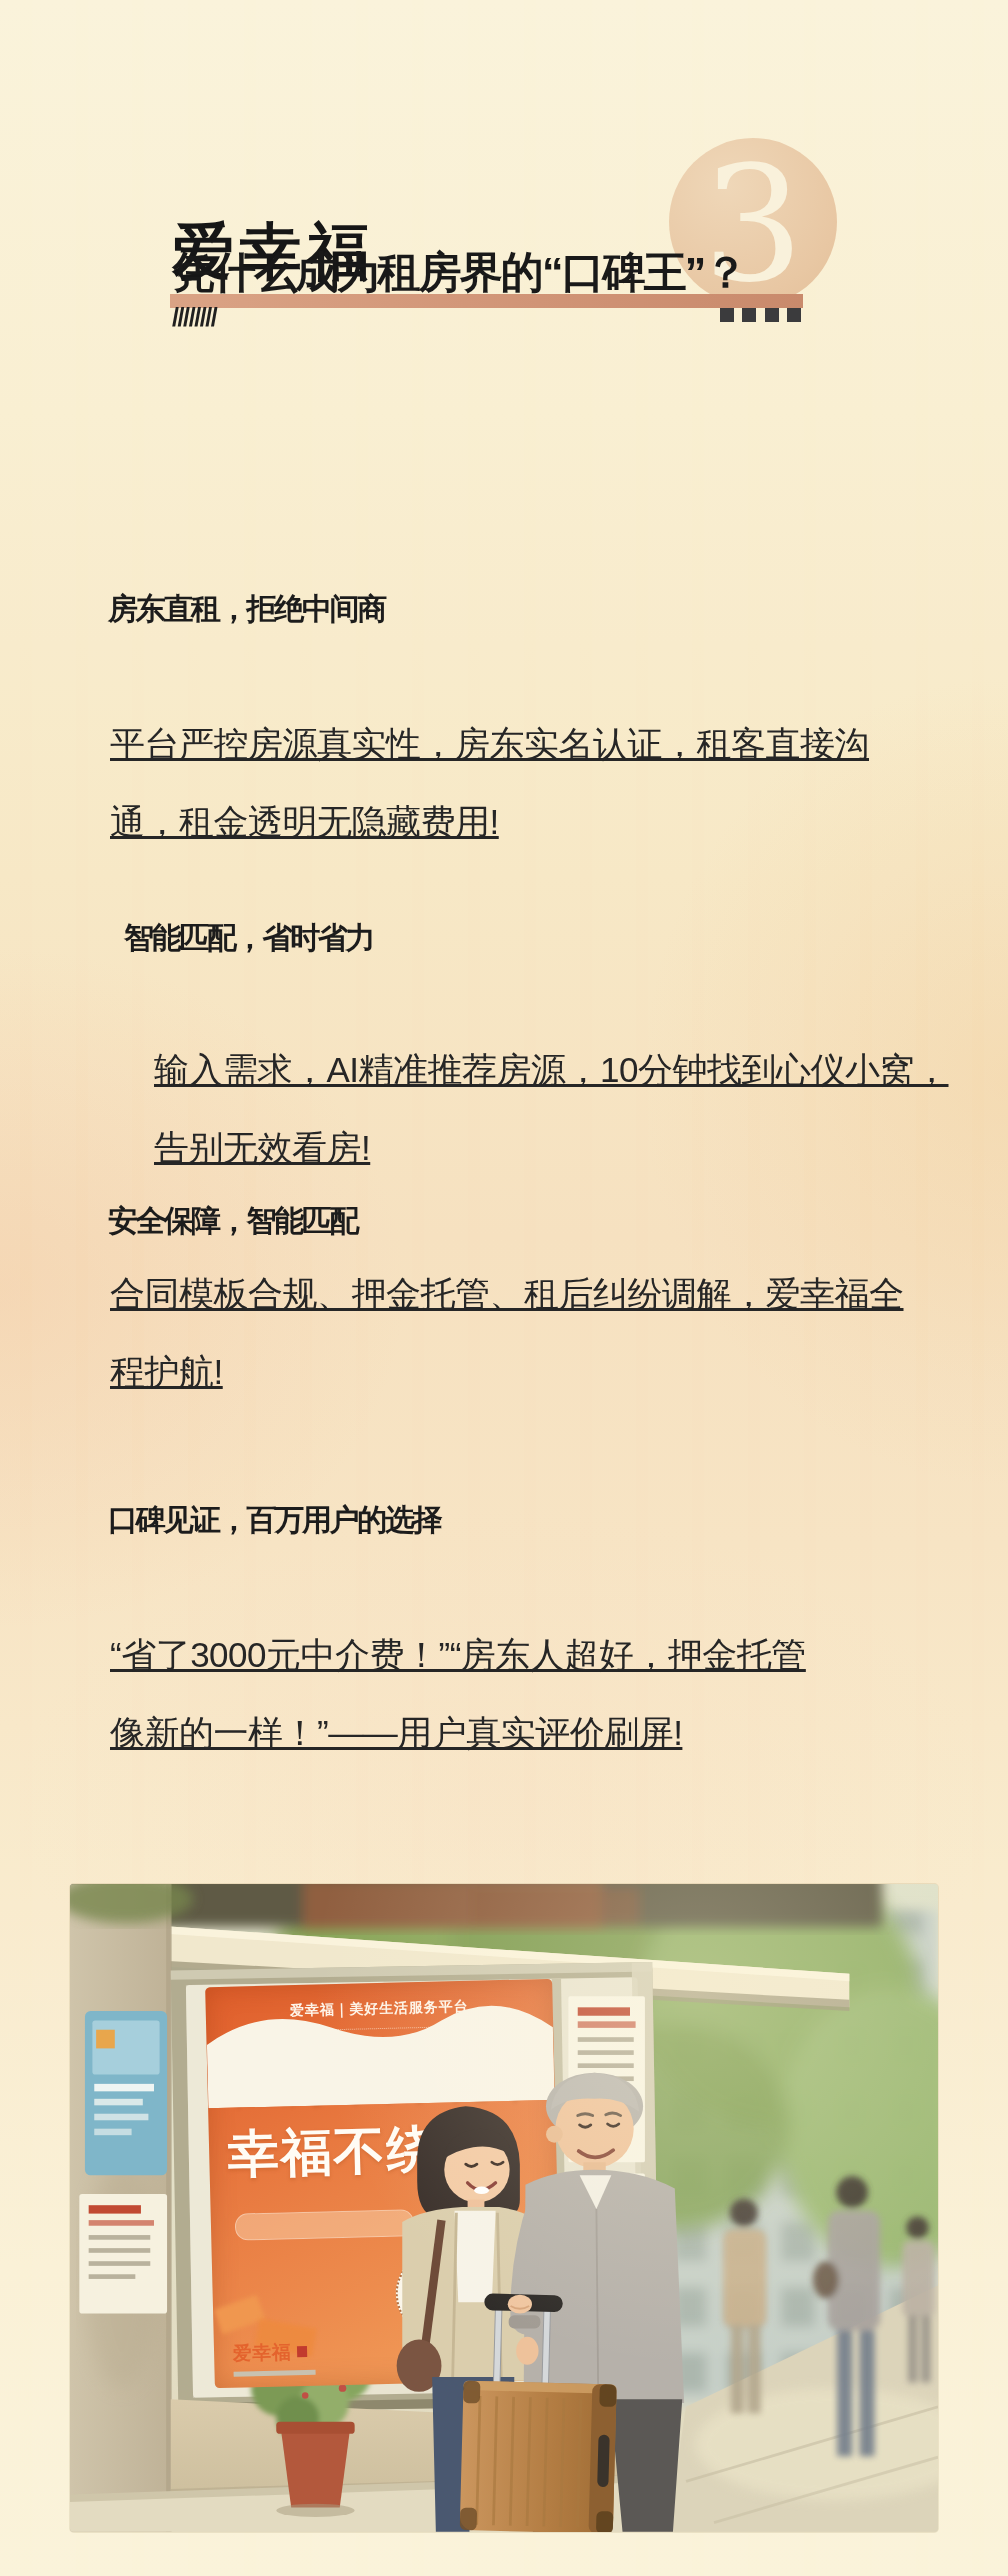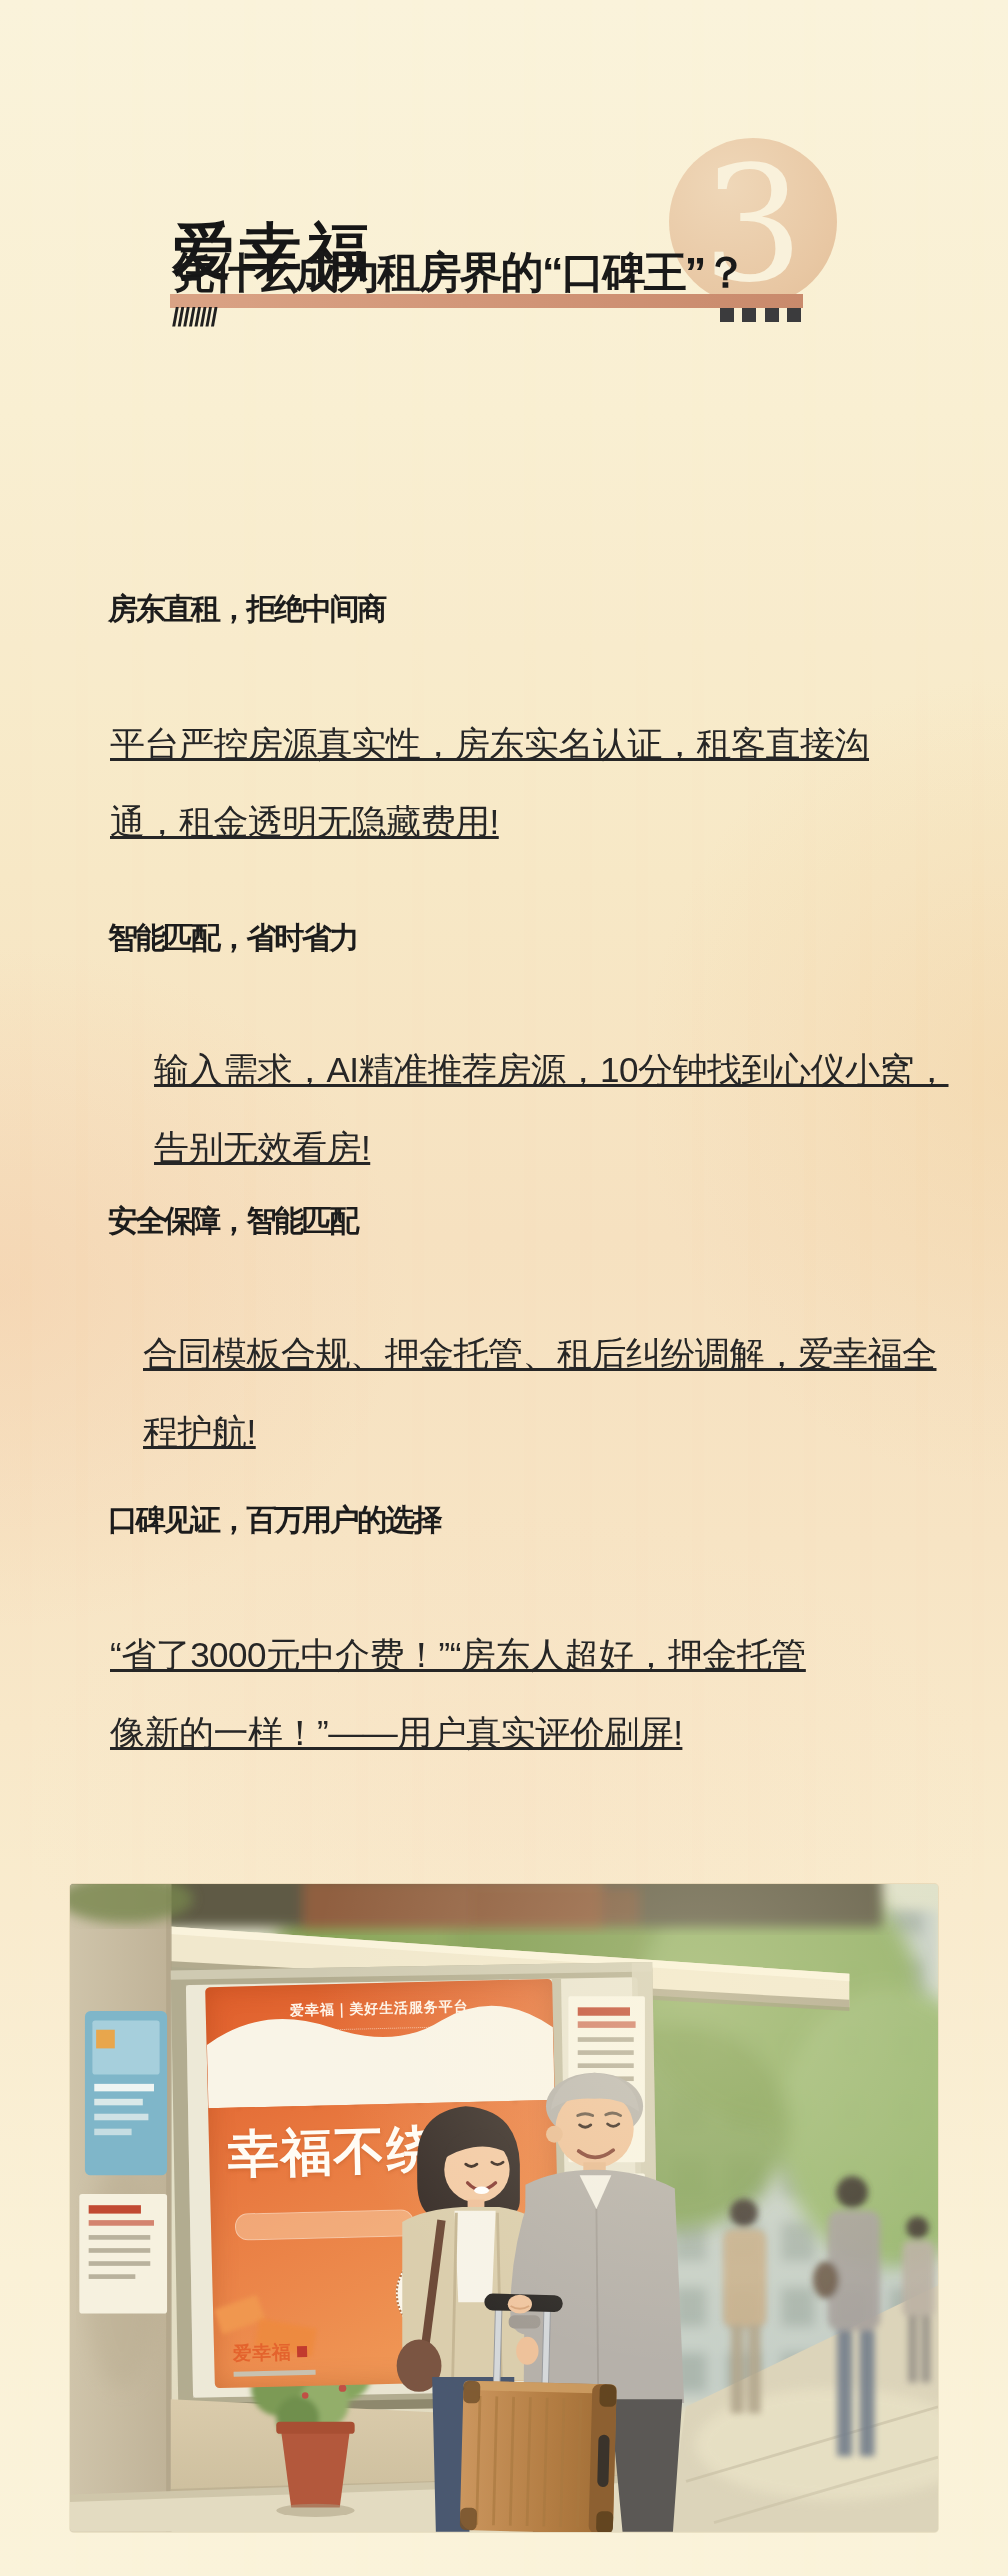--- a/index.html
+++ b/index.html
@@ -32,22 +32,22 @@
   .slashes{position:absolute;left:172px;top:303px;z-index:3;font-size:25px;font-weight:600;
     letter-spacing:-1.4px;color:#202020;}
   .squares{position:absolute;left:720px;top:308px;z-index:3;display:flex;gap:8.4px;}
   .squares i{display:block;width:14px;height:14px;background:#3B3B3D;}
   
   .sec-h{position:absolute;left:108px;z-index:2;font-size:30px;font-weight:700;letter-spacing:-2.3px;
     color:#1C1C1C;line-height:56px;white-space:pre;}
   .sec-p{position:absolute;left:110px;z-index:2;font-size:35px;font-weight:400;letter-spacing:-0.5px;
     color:#262626;line-height:78px;white-space:pre;text-decoration:underline;}
   .s1h{top:556px;} .s1p{top:670px;}
-  .s2h{top:885px;} .s2p{top:996px;margin-left:44px;}
-  .s3h{top:1168px;}.s3p{top:1280px;margin-left:33px;}
+  .s2h{top:885px;margin-left:16px;} .s2p{top:996px;margin-left:44px;}
+  .s3h{top:1168px;}.s3p{top:1220px;}
   .s4h{top:1467px;}.s4p{top:1581px;}
   
   .photo{position:absolute;left:70px;top:1884px;width:868px;height:648px;border-radius:3.7px;
     overflow:hidden;z-index:2;background:#E2DCC4;box-shadow:0 0 0 0.9px rgba(150,125,80,.15);}
   .photo svg{position:absolute;left:0;top:0;display:block;}
   .ph-glow{position:absolute;inset:0;z-index:4;pointer-events:none;
     background:radial-gradient(circle at 72% 16%, rgba(255,246,214,.30), rgba(255,246,214,0) 46%);}
   
   .poster{position:absolute;left:140px;top:99px;width:347px;height:401px;z-index:2;border-radius:4.7px;
     overflow:hidden;transform:rotate(-1.4deg);

